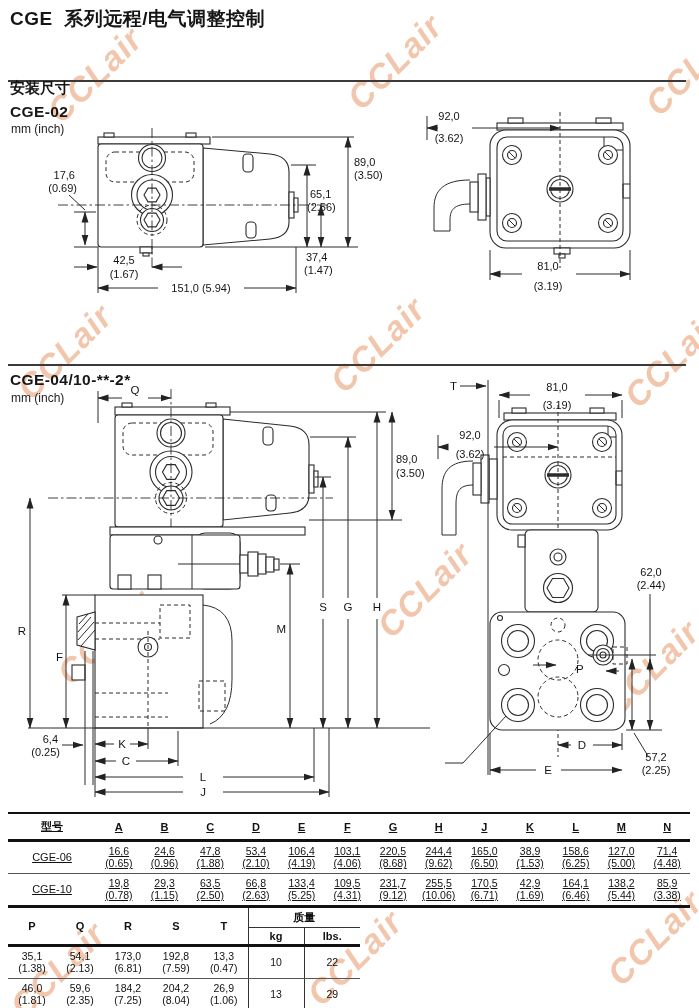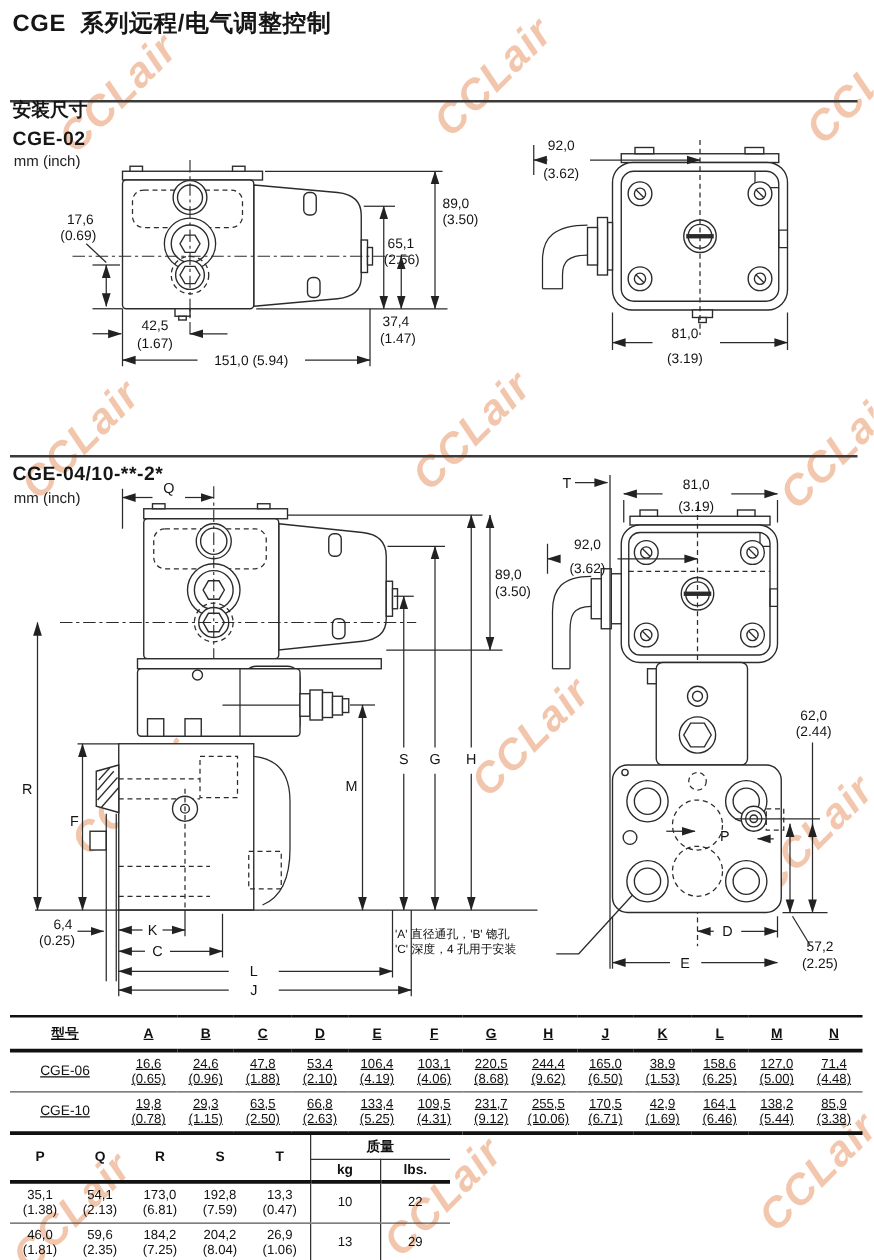--- a/index.html
+++ b/index.html
@@ -386,24 +386,20 @@
       <line class="d" x1="60" y1="358" x2="60" y2="400"></line>
       <line class="d" x1="60" y1="395" x2="106" y2="395" marker-start="url(#ah)"></line>
       <line class="d" x1="131" y1="395" x2="192" y2="395" marker-end="url(#ah)"></line>
       <text class="ltr" x="118" y="399" text-anchor="middle">E</text>
       <line class="d" x1="204" y1="358" x2="218" y2="381"></line>
       <text x="226" y="386" text-anchor="middle">57,2</text>
       <text x="226" y="399" text-anchor="middle">(2.25)</text>
     </g>
   </svg>
 
-  <div class="abs note" style="left:316px;top:742px;width:145px">
-    <div>'A' 直径通孔，'B' 锪孔</div>
-    <div>'C' 深度，4 孔用于安装</div>
-  </div>
 
   <table class="t1 abs" style="left:8px;top:812px">
     <colgroup>
       <col style="width:88px">
       <col span="13" style="width:45.7px">
     </colgroup>
     <thead>
       <tr>
         <th>型号</th>
         <th>A</th>

